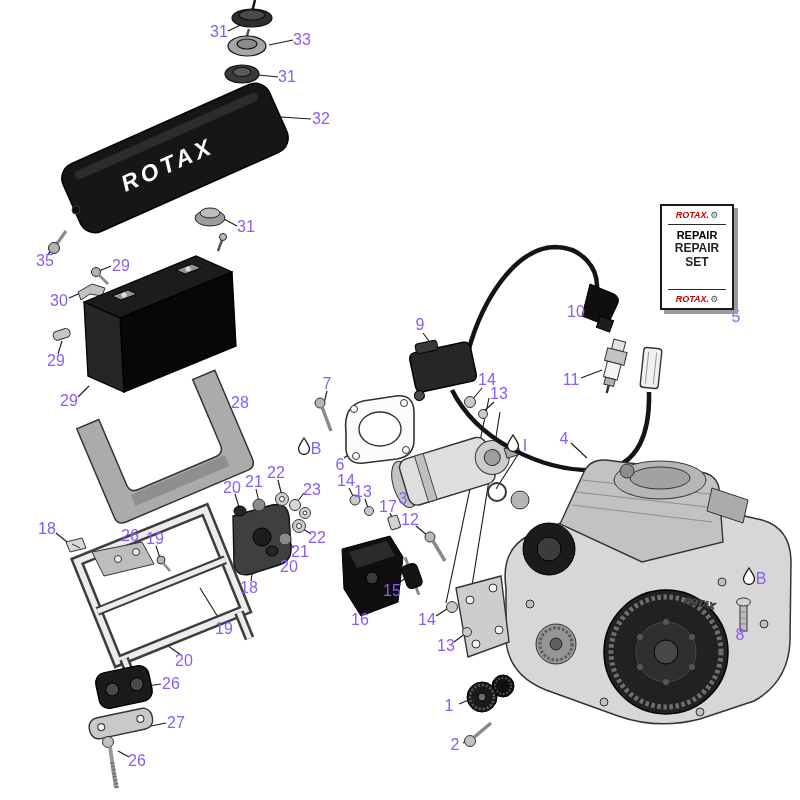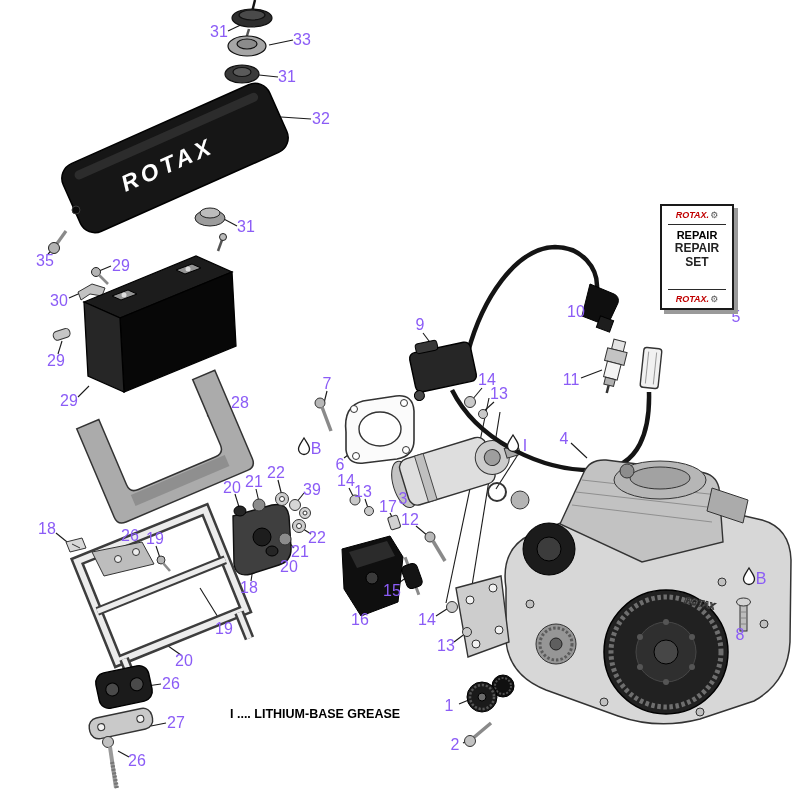--- a/index.html
+++ b/index.html
@@ -351,21 +351,21 @@
   <div class="callout" style="left:59px;top:301px">30</div>
   <div class="callout" style="left:56px;top:361px">29</div>
   <div class="callout" style="left:69px;top:401px">29</div>
   <div class="callout" style="left:240px;top:403px">28</div>
   <div class="callout" style="left:47px;top:529px">18</div>
   <div class="callout" style="left:130px;top:536px">26</div>
   <div class="callout" style="left:155px;top:539px">19</div>
   <div class="callout" style="left:232px;top:488px">20</div>
   <div class="callout" style="left:254px;top:482px">21</div>
   <div class="callout" style="left:276px;top:473px">22</div>
-  <div class="callout" style="left:312px;top:490px">39</div>
+  <div class="callout" style="left:312px;top:490px">23</div>
   <div class="callout" style="left:317px;top:538px">22</div>
   <div class="callout" style="left:300px;top:552px">21</div>
   <div class="callout" style="left:289px;top:567px">20</div>
   <div class="callout" style="left:249px;top:588px">18</div>
   <div class="callout" style="left:224px;top:629px">19</div>
   <div class="callout" style="left:184px;top:661px">20</div>
   <div class="callout" style="left:171px;top:684px">26</div>
   <div class="callout" style="left:176px;top:723px">27</div>
   <div class="callout" style="left:137px;top:761px">26</div>
   <div class="callout" style="left:327px;top:384px">7</div>
@@ -403,16 +403,15 @@
     <div class="rc-sub">REPAIR</div>
     <div class="rc-sub">SET</div>
     <div class="rc-divider rc-bottom"></div>
     <div class="rc-brand">
       <span class="rc-rotax">ROTAX.</span>
         <span class="rc-gear">⚙</span>
     </div>
   </div>
 
   <div class="legend">
-    <div>I .... LITHIUM-BASE GREASE</div>
   </div>
 
 </div>
 
 </body></html>

